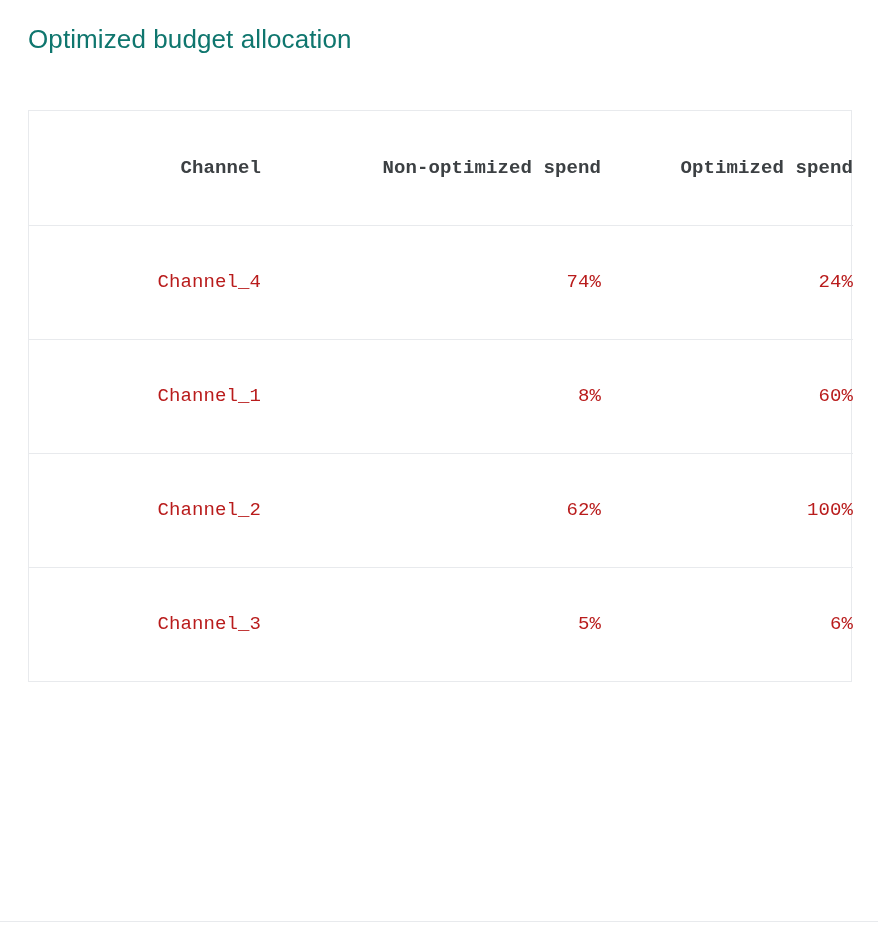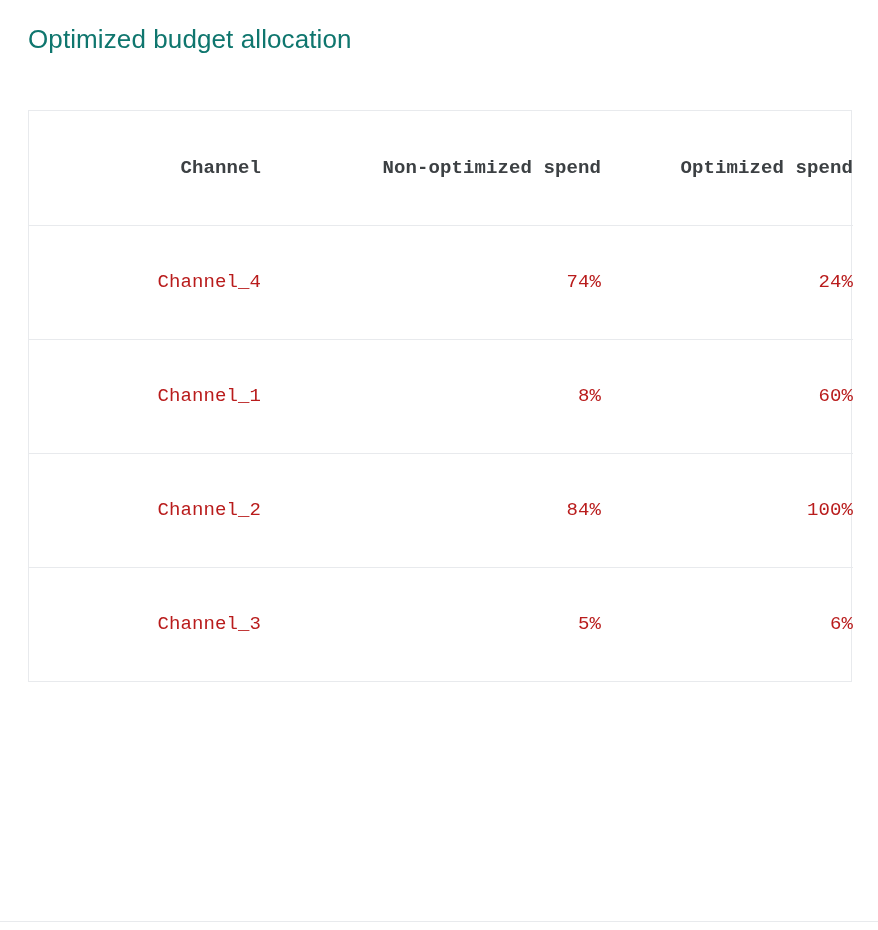--- a/index.html
+++ b/index.html
@@ -111,21 +111,21 @@
           <td class="col-nonopt">74%</td>
           <td class="col-opt">24%</td>
         </tr>
         <tr>
           <td class="col-channel">Channel_1</td>
           <td class="col-nonopt">8%</td>
           <td class="col-opt">60%</td>
         </tr>
         <tr>
           <td class="col-channel">Channel_2</td>
-          <td class="col-nonopt">84%</td>
+          <td class="col-nonopt">62%</td>
           <td class="col-opt">100%</td>
         </tr>
         <tr>
           <td class="col-channel">Channel_3</td>
           <td class="col-nonopt">5%</td>
           <td class="col-opt">6%</td>
         </tr>
       </tbody>
     </table>
   </div>

